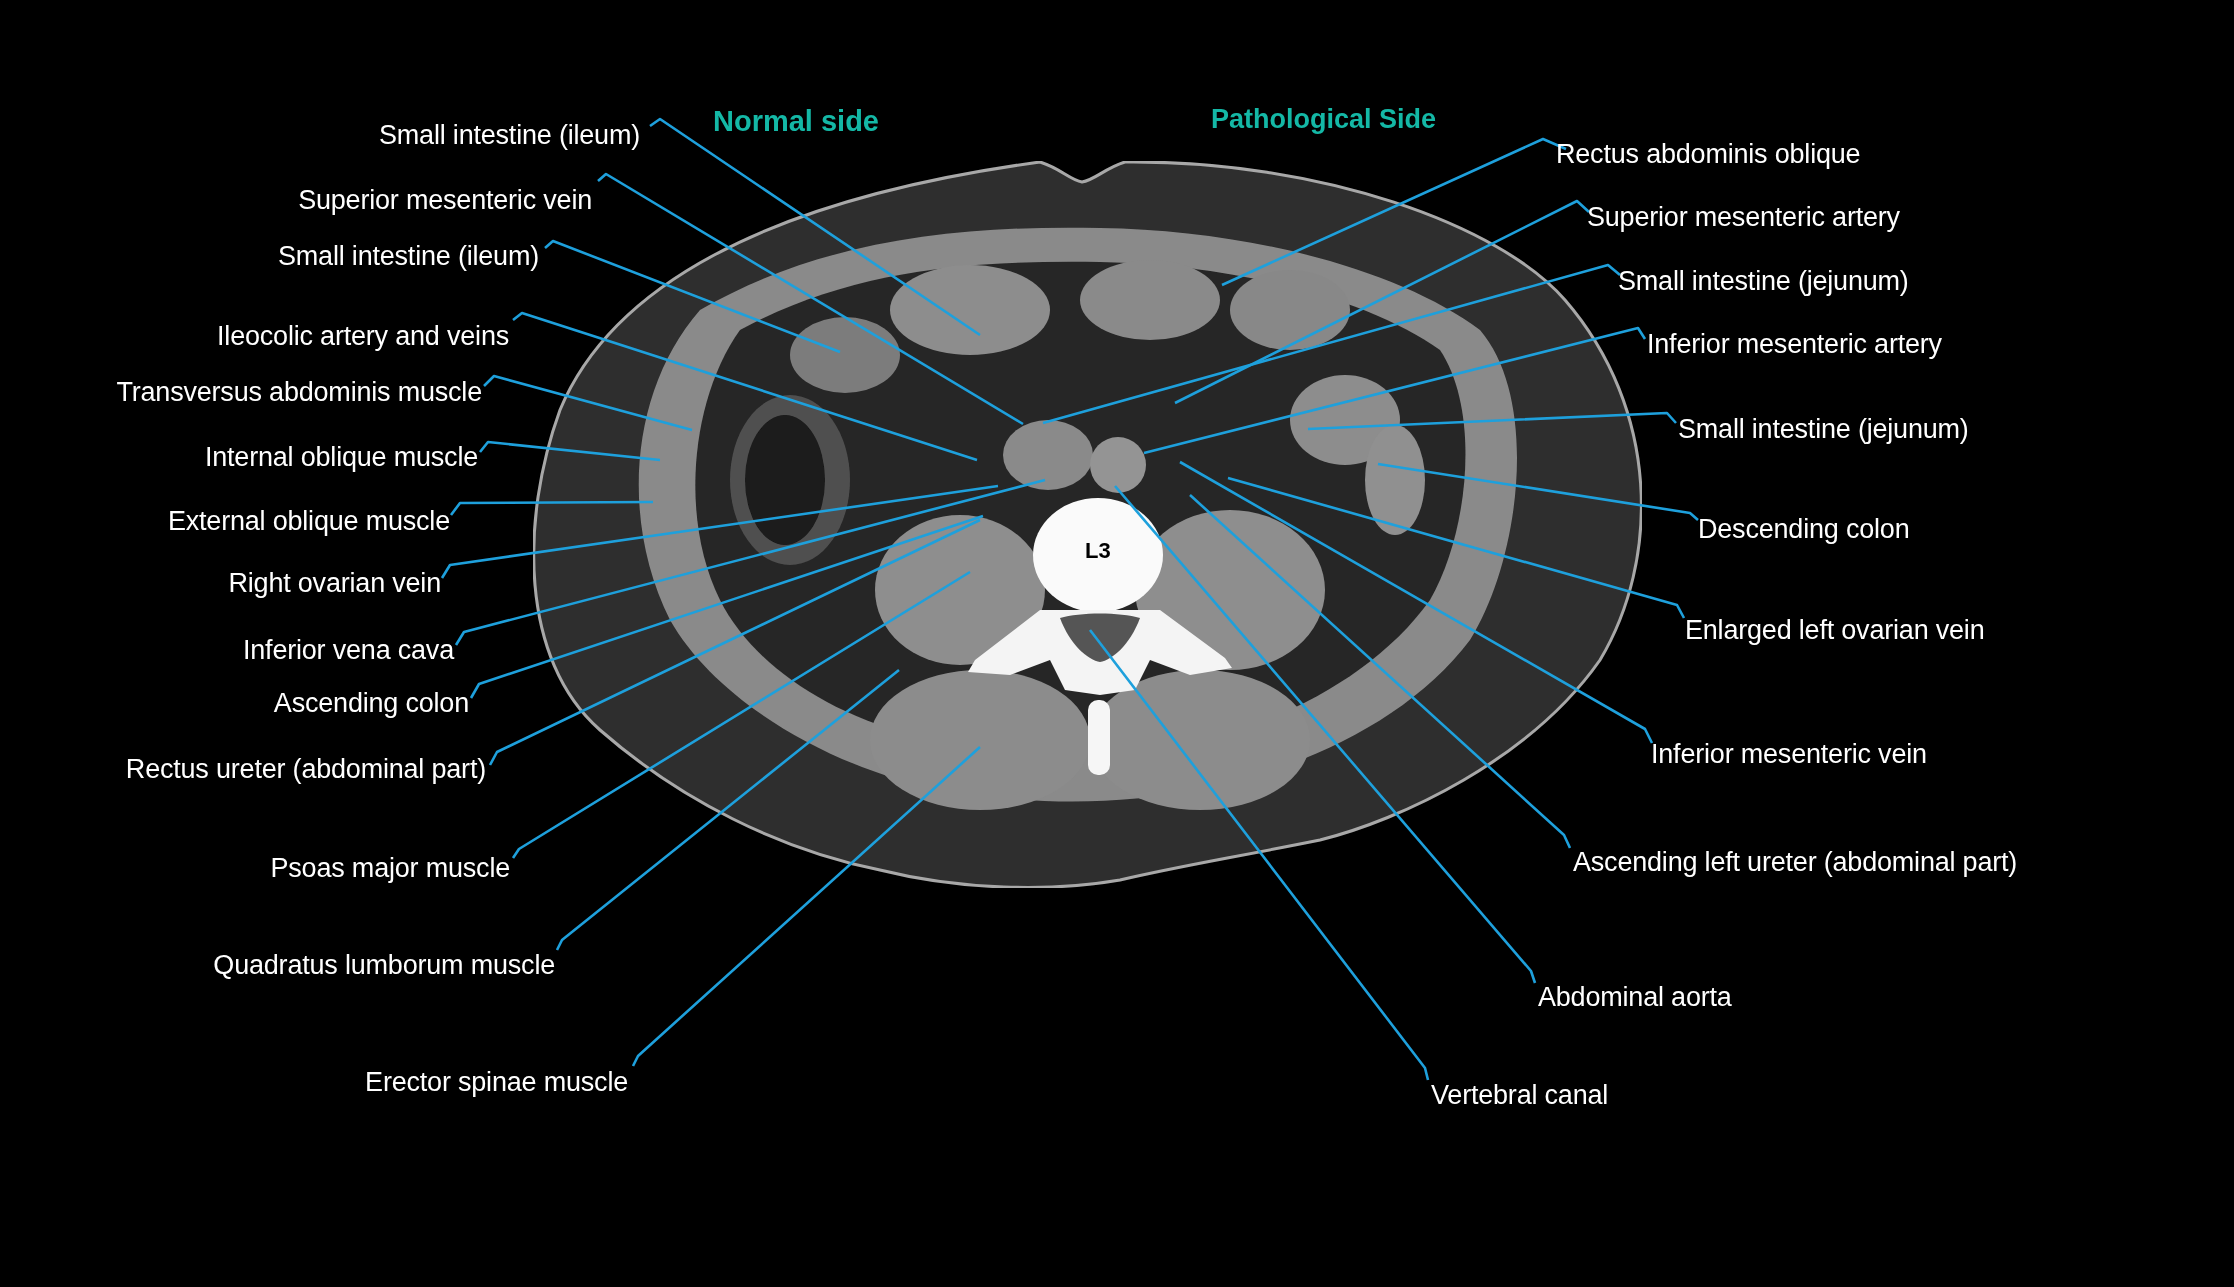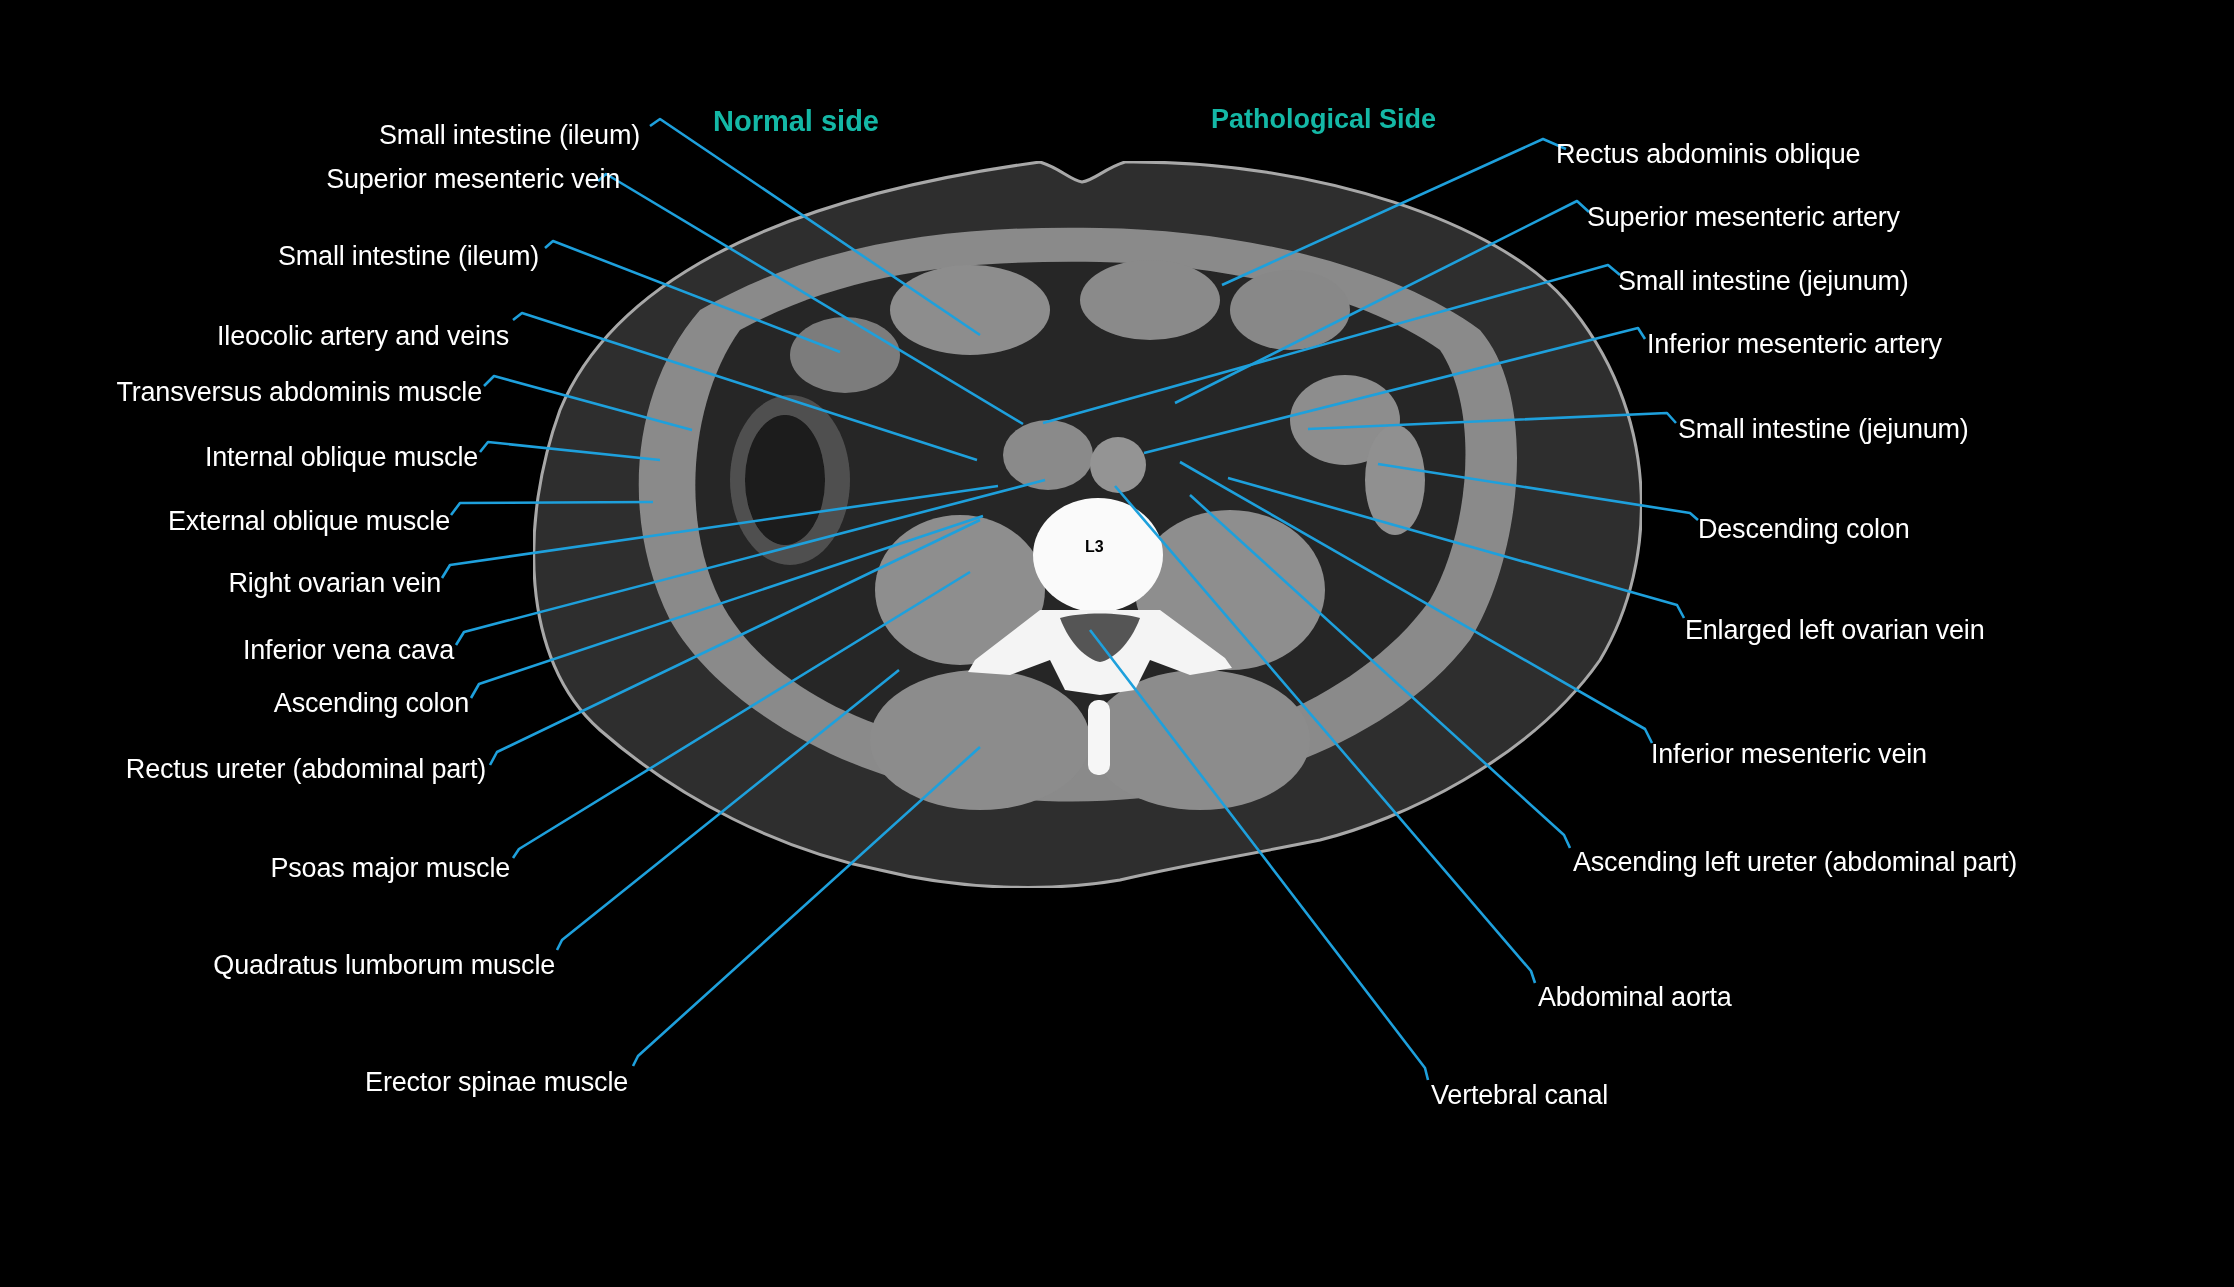--- a/index.html
+++ b/index.html
@@ -5,21 +5,21 @@
   html, body { margin:0; padding:0; background:#000; }
   body { width:2234px; height:1287px; position:relative; overflow:hidden;
          font-family:"Liberation Sans", "DejaVu Sans", sans-serif; }
   #stage { position:absolute; left:0; top:0; width:2234px; height:1287px; }
   svg.ct { position:absolute; left:0; top:0; }
   .lbl { position:absolute; color:#fff; font-size:27px; white-space:nowrap;
          line-height:32px; letter-spacing:-0.2px; }
   .lbl.left { text-align:right; transform:translateX(-100%); }
   .heading { position:absolute; color:#14b8a6; font-weight:bold; font-size:29px;
              white-space:nowrap; line-height:34px; }
-  .vert { position:absolute; color:#000; font-size:16px; font-weight:bold; }
+  .vert { position:absolute; color:#000; font-size:22px; font-weight:bold; }
 </style>
 </head>
 <body>
 
 <div id="stage">
 
   <svg class="ct" width="2234" height="1287" viewBox="0 0 2234 1287">
     <defs>
       <filter id="noise" x="0" y="0" width="100%" height="100%">
         <feTurbulence type="fractalNoise" baseFrequency="0.9" numOctaves="2" seed="3" result="n"></feTurbulence>
@@ -98,21 +98,21 @@
       <polyline points="1428,1080 1425,1068 1090,630"></polyline>
     </g>
   </svg>
 
   <div class="heading" style="left:713px; top:104px;">Normal side</div>
   <div class="heading" style="left:1211px; top:102px; font-size:27px;">Pathological Side</div>
 
   <div class="vert" style="left:1085px; top:538px;">L3</div>
 
   <div class="lbl left" style="left:640px; top:119px;">Small intestine (ileum)</div>
-  <div class="lbl left" style="left:592px; top:163px;margin-left:28px;">Superior mesenteric vein</div>
+  <div class="lbl left" style="left:592px; top:184px;">Superior mesenteric vein</div>
   <div class="lbl left" style="left:539px; top:240px;">Small intestine (ileum)</div>
   <div class="lbl left" style="left:509px; top:320px;">Ileocolic artery and veins</div>
   <div class="lbl left" style="left:482px; top:376px;">Transversus abdominis muscle</div>
   <div class="lbl left" style="left:478px; top:441px;text-align:center;">Internal oblique muscle</div>
   <div class="lbl left" style="left:450px; top:505px;">External oblique muscle</div>
   <div class="lbl left" style="left:441px; top:567px;">Right ovarian vein</div>
   <div class="lbl left" style="left:454px; top:634px;">Inferior vena cava</div>
   <div class="lbl left" style="left:469px; top:687px;">Ascending colon</div>
   <div class="lbl left" style="left:486px; top:753px;">Rectus ureter (abdominal part)</div>
   <div class="lbl left" style="left:510px; top:852px;">Psoas major muscle</div>

